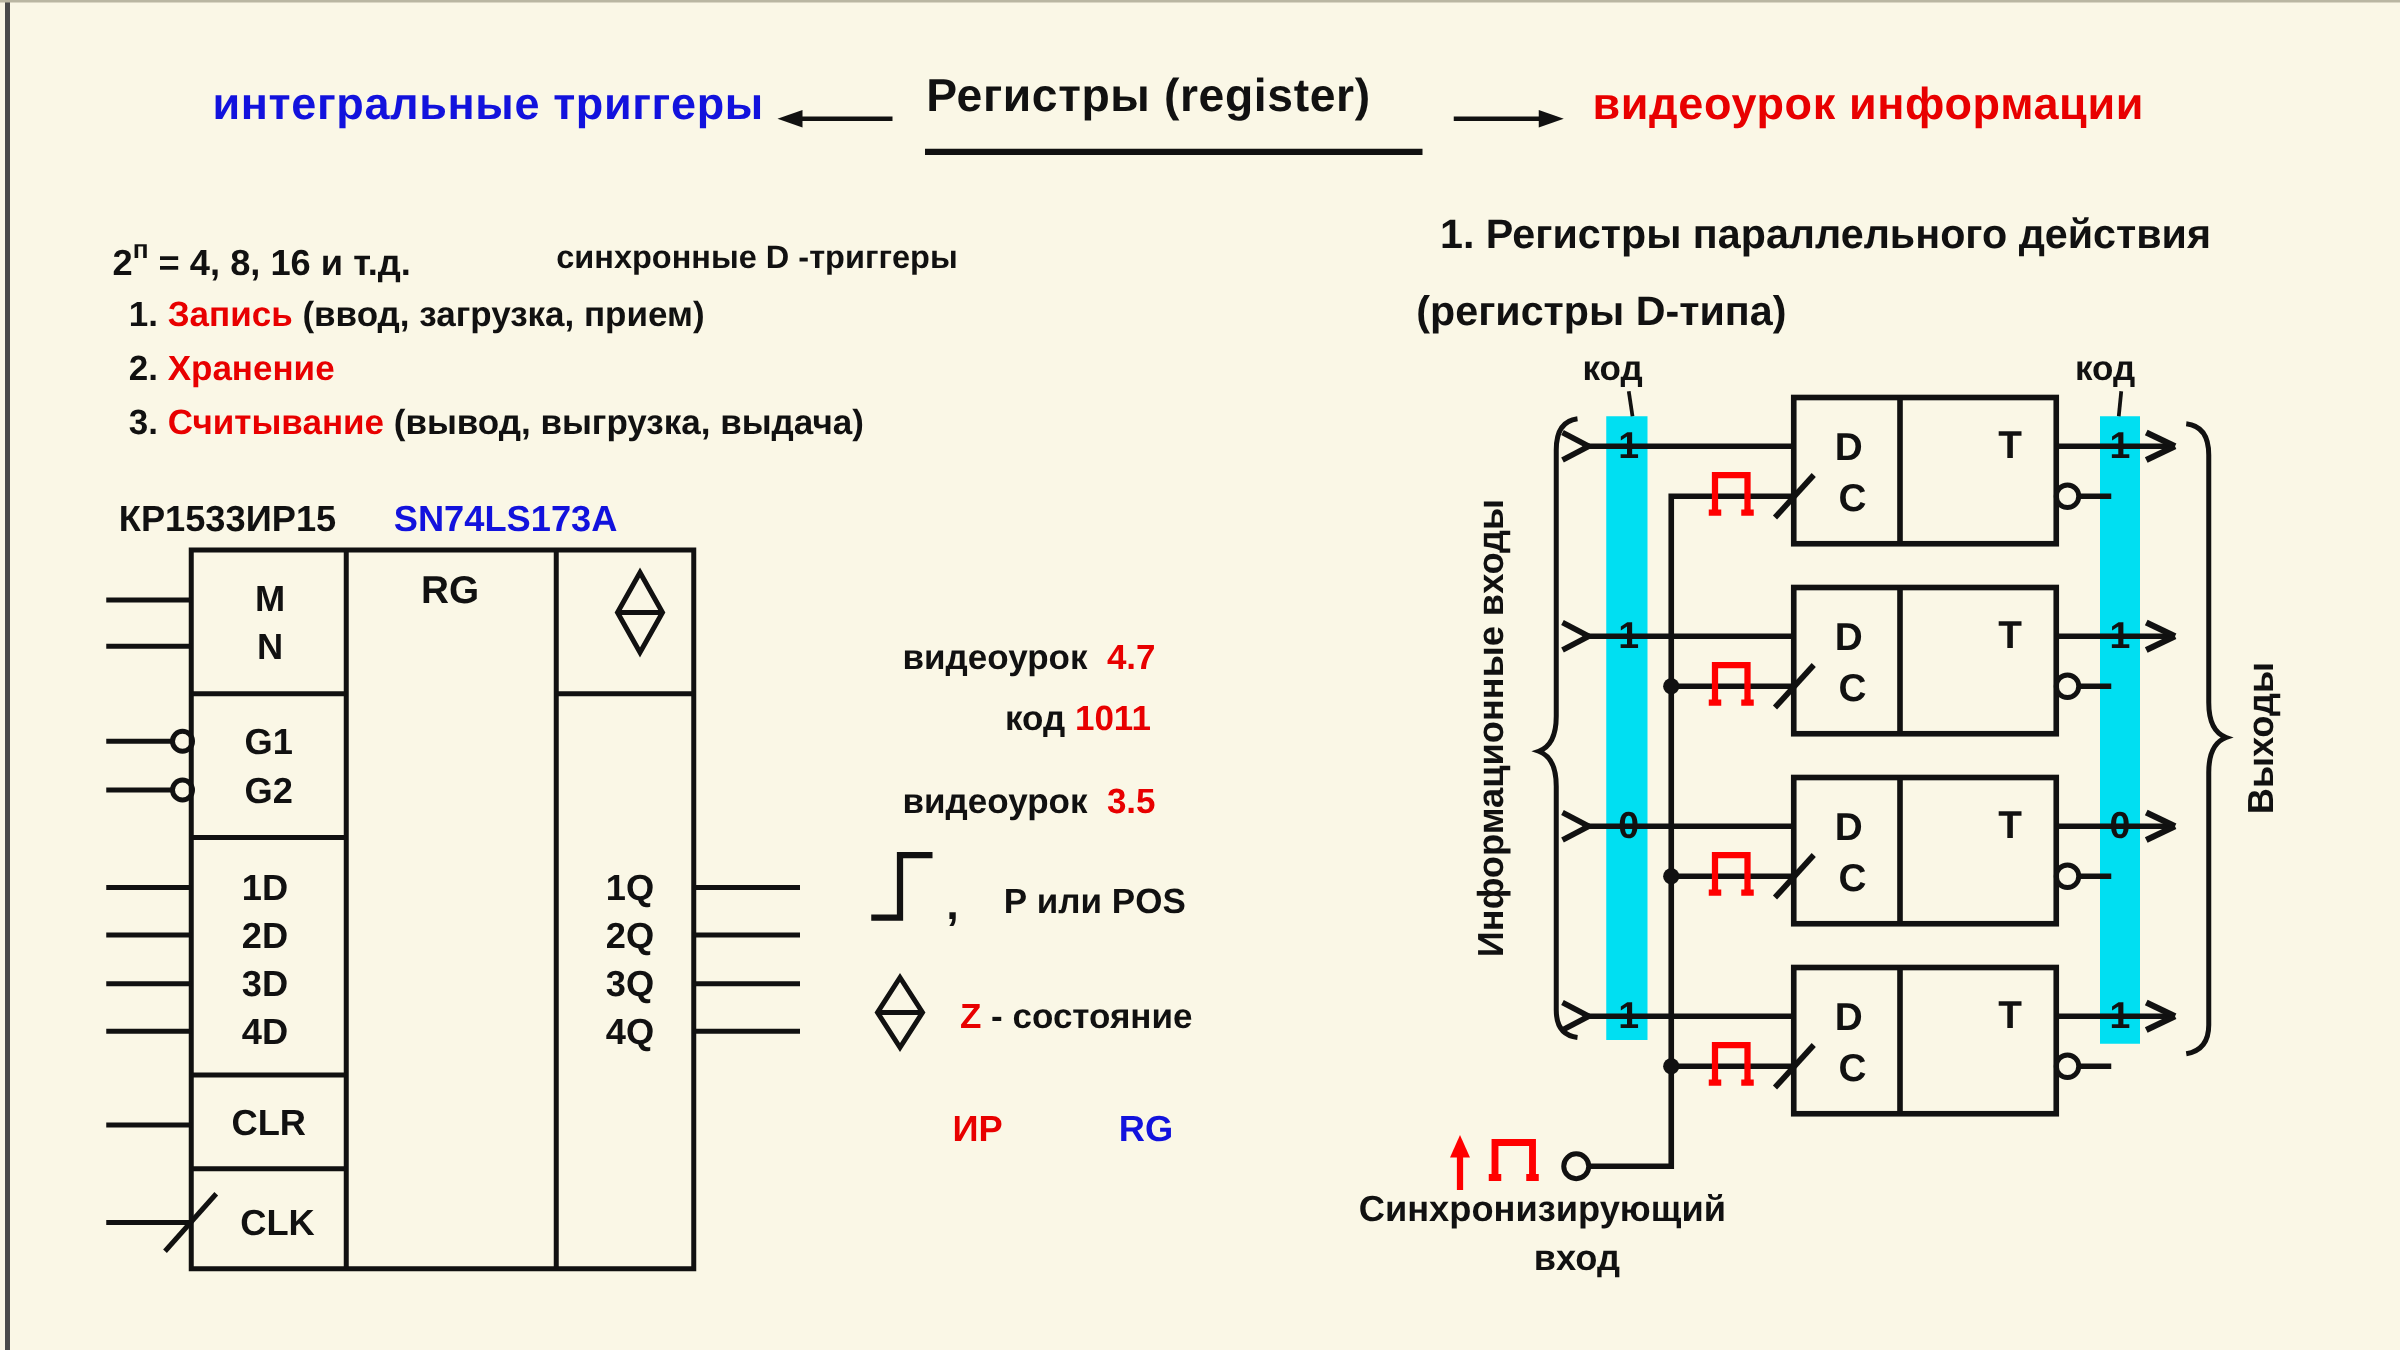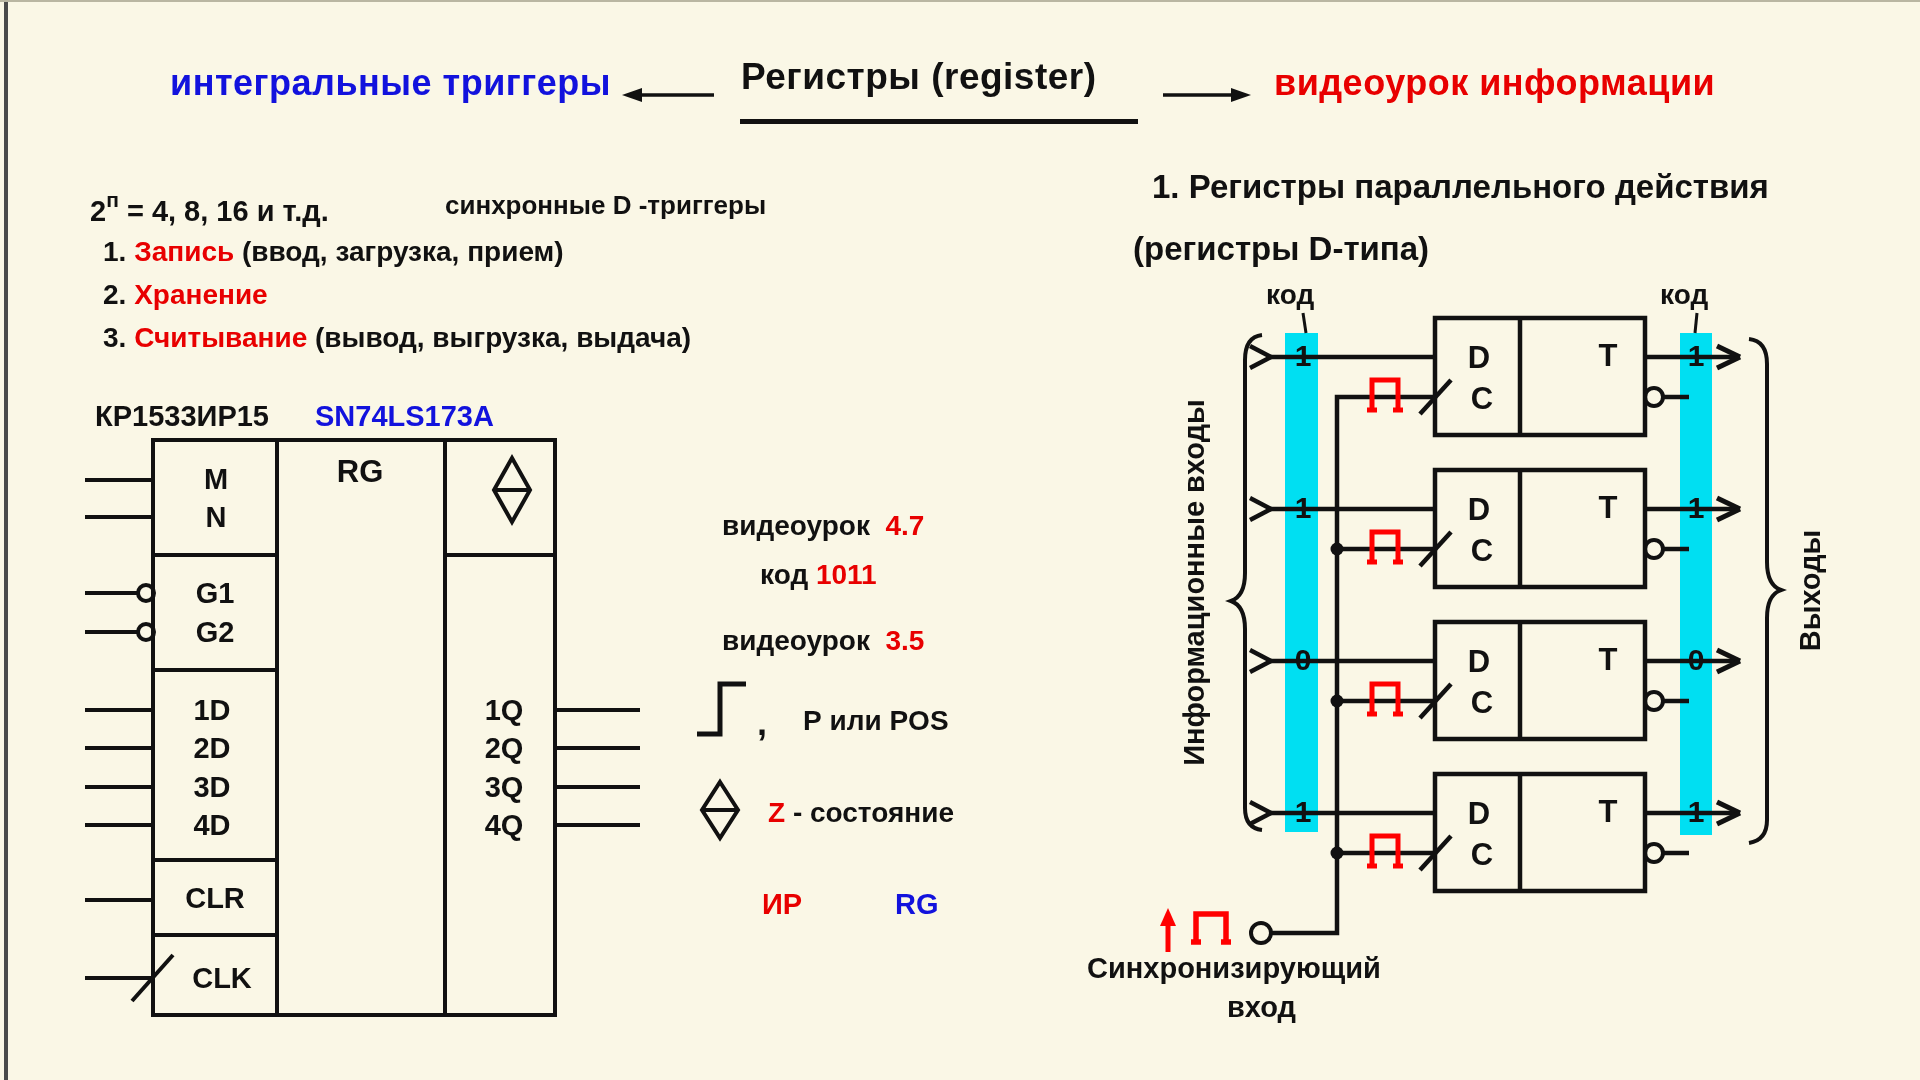--- a/index.html
+++ b/index.html
@@ -220,21 +220,21 @@
 <div class="abs t27" style="left:445px;top:190px;">синхронные D -триггеры</div>
 
 <div class="abs t28" style="left:103px;top:236px;"><span>1.</span> <span class="red">Запись</span><span> (ввод, загрузка, прием)</span></div>
 <div class="abs t28" style="left:103px;top:279px;"><span>2.</span> <span class="red">Хранение</span><span></span></div>
 <div class="abs t28" style="left:103px;top:322px;"><span>3.</span> <span class="red">Считывание</span><span> (вывод, выгрузка, выдача)</span></div>
 
 <div class="abs t29" style="left:95px;top:400px;">КР1533ИР15</div>
 <div class="abs t29 blue" style="left:315px;top:400px;">SN74LS173A</div>
 
 <div class="abs t28" style="left:722px;top:482px;margin-top:28px;"><span>видеоурок</span>&nbsp; <span class="red">4.7</span></div>
-<div class="abs t28" style="left:760px;top:559px;"><span>код</span> <span class="red">1011</span></div>
+<div class="abs t28" style="left:804px;top:559px;"><span>код</span> <span class="red">1011</span></div>
 <div class="abs t28" style="left:722px;top:625px;"><span>видеоурок</span>&nbsp; <span class="red">3.5</span></div>
 <div class="abs t30" style="left:757px;top:702px;">,</div>
 <div class="abs t28" style="left:803px;top:705px;">Р или POS</div>
 <div class="abs t28" style="left:768px;top:797px;"><span class="red">Z</span> <span>- состояние</span></div>
 <div class="abs t29 red" style="left:762px;top:888px;">ИР</div>
 <div class="abs t29 blue" style="left:895px;top:888px;">RG</div>
 
 <div class="abs t33" style="left:1152px;top:168px;">1. Регистры параллельного действия</div>
 <div class="abs t33" style="left:1133px;top:230px;">(регистры D-типа)</div>
 

